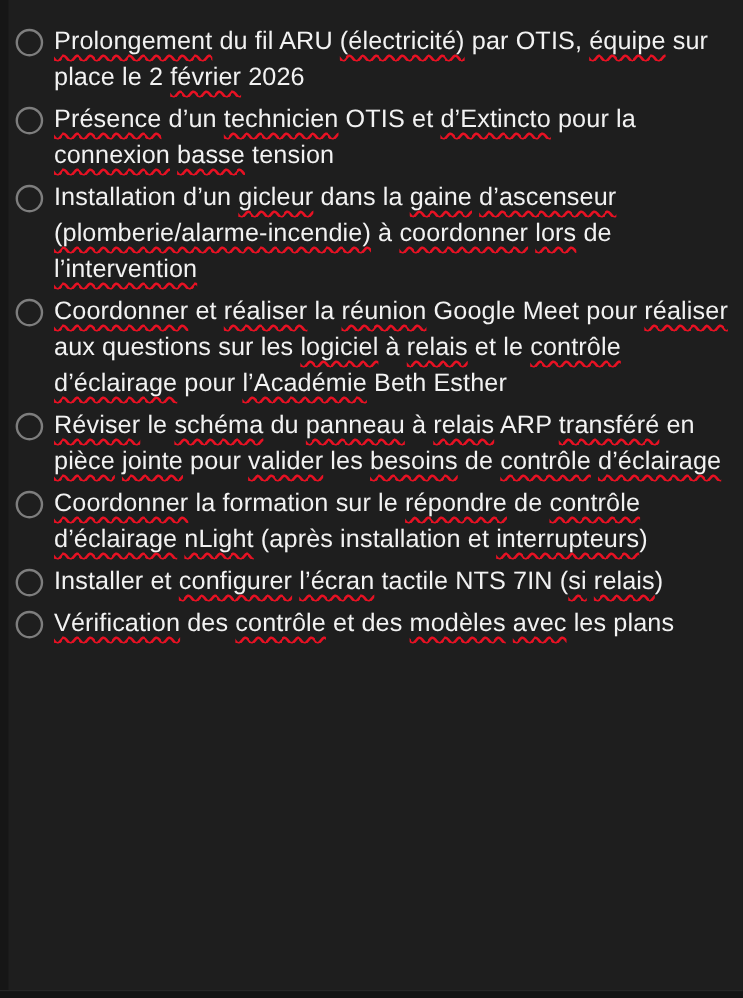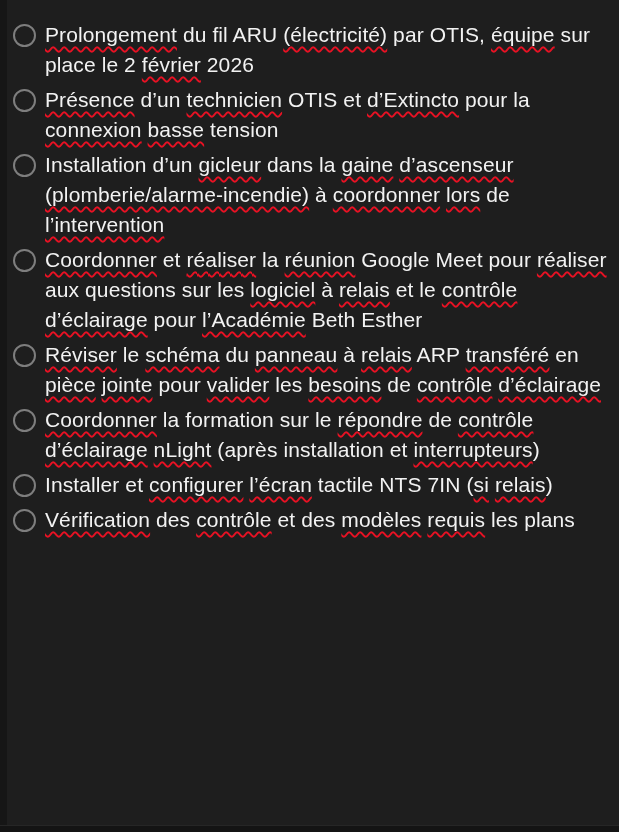--- a/index.html
+++ b/index.html
@@ -88,17 +88,17 @@
     <div class="item">
       <span class="cb"></span>
       <span class="txt"><span class="sp">Coordonner</span> la formation sur le <span class="sp">répondre</span> de <span class="sp">contrôle</span> <span class="sp">d’éclairage</span> <span class="sp">nLight</span> (après installation et <span class="sp">interrupteurs</span>)</span>
     </div>
     <div class="item">
       <span class="cb"></span>
       <span class="txt">Installer et <span class="sp">configurer</span> <span class="sp">l’écran</span> tactile NTS 7IN (<span class="sp">si</span> <span class="sp">relais</span>)</span>
     </div>
     <div class="item">
       <span class="cb"></span>
-      <span class="txt"><span class="sp">Vérification</span> des <span class="sp">contrôle</span> et des <span class="sp">modèles</span> <span class="sp">requis</span> les plans</span>
+      <span class="txt"><span class="sp">Vérification</span> des <span class="sp">contrôle</span> et des <span class="sp">modèles</span> <span class="sp">avec</span> les plans</span>
     </div>
   </div>
 
 <div class="bottom-strip"></div>
 
 </body></html>

